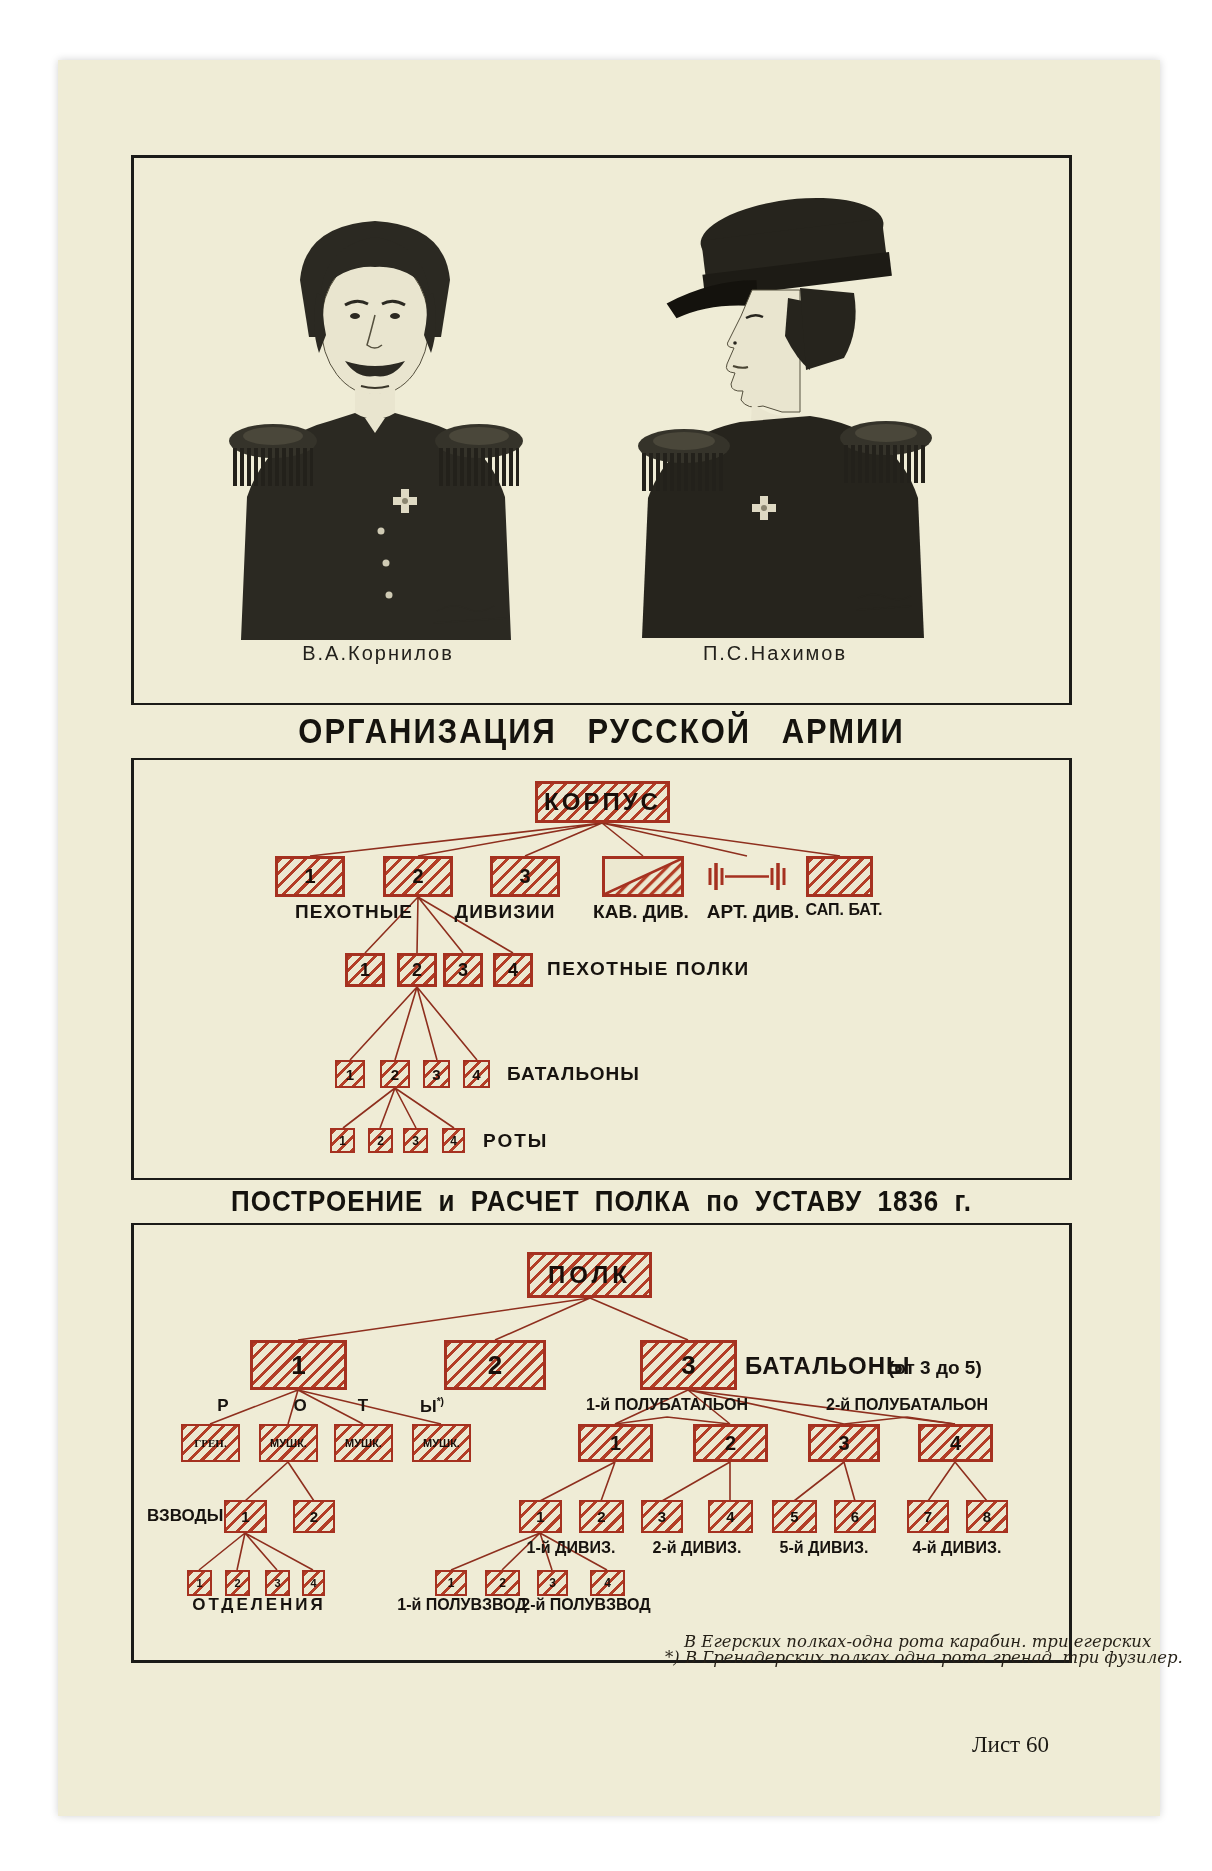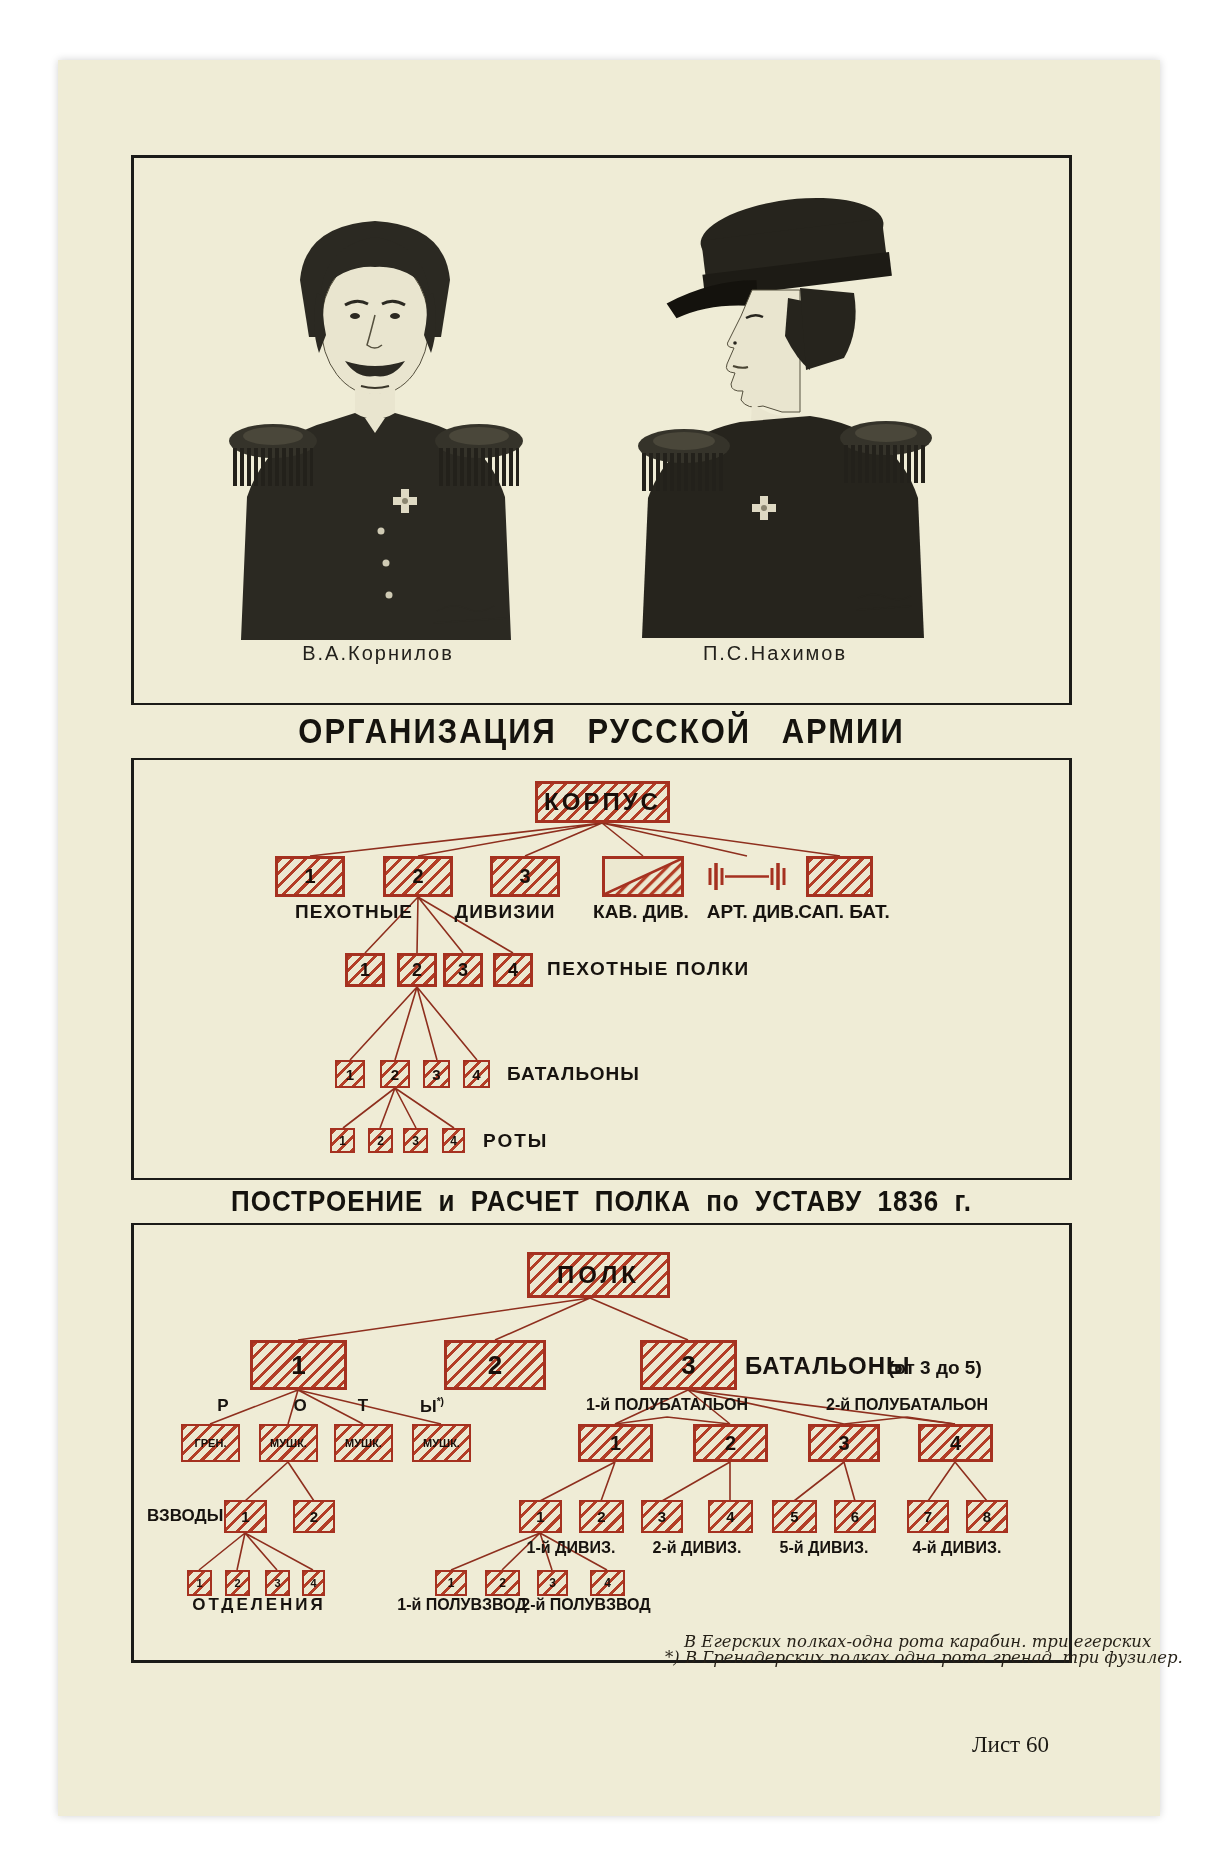--- a/index.html
+++ b/index.html
@@ -148,21 +148,21 @@
     <line x1="80" y1="12" x2="80" y2="29" stroke-width="3"></line>
   </g>
 </svg>
 
 <div class="abs hb" style="left:806px;top:856px;width:67px;height:41px;"></div>
 
 <div class="abs lbl cc" style="left:354px;top:901px;font-size:19px;letter-spacing:1px;">ПЕХОТНЫЕ</div>
 <div class="abs lbl cc" style="left:505px;top:901px;font-size:19px;letter-spacing:1px;">ДИВИЗИИ</div>
 <div class="abs lbl cc" style="left:641px;top:901px;font-size:19px;">КАВ. ДИВ.</div>
 <div class="abs lbl cc" style="left:753px;top:901px;font-size:19px;">АРТ. ДИВ.</div>
-<div class="abs lbl cc" style="left:844px;top:901px;font-size:19px;">САП. БАТ.</div>
+<div class="abs lbl cc" style="left:844px;top:901px;font-size:16px;">САП. БАТ.</div>
 
 <div class="abs hb" style="left:345px;top:953px;width:40px;height:34px;font-size:18px;">1</div>
 <div class="abs hb" style="left:397px;top:953px;width:40px;height:34px;font-size:18px;">2</div>
 <div class="abs hb" style="left:443px;top:953px;width:40px;height:34px;font-size:18px;">3</div>
 <div class="abs hb" style="left:493px;top:953px;width:40px;height:34px;font-size:18px;">4</div>
 <div class="abs lbl" style="left:547px;top:958px;font-size:19px;letter-spacing:1.5px;">ПЕХОТНЫЕ ПОЛКИ</div>
 
 <div class="abs hb thin" style="left:335px;top:1060px;width:30px;height:28px;font-size:15px;">1</div>
 <div class="abs hb thin" style="left:380px;top:1060px;width:30px;height:28px;font-size:15px;">2</div>
 <div class="abs hb thin" style="left:423px;top:1060px;width:27px;height:28px;font-size:15px;">3</div>
@@ -172,39 +172,39 @@
 <div class="abs hb thin" style="left:330px;top:1128px;width:25px;height:25px;font-size:12px;">1</div>
 <div class="abs hb thin" style="left:368px;top:1128px;width:25px;height:25px;font-size:12px;">2</div>
 <div class="abs hb thin" style="left:403px;top:1128px;width:25px;height:25px;font-size:12px;">3</div>
 <div class="abs hb thin" style="left:442px;top:1128px;width:23px;height:25px;font-size:12px;">4</div>
 <div class="abs lbl" style="left:483px;top:1130px;font-size:19px;letter-spacing:2px;">РОТЫ</div>
 
 <div class="abs band" style="top:1178px;height:47px;">
   <span class="t2">ПОСТРОЕНИЕ и РАСЧЕТ ПОЛКА по УСТАВУ 1836 г.</span>
 </div>
 
-<div class="abs hb" style="left:527px;top:1252px;width:143px;height:46px;font-size:24px;letter-spacing:4px;">ПОЛК</div>
+<div class="abs hb" style="left:527px;top:1252px;width:125px;height:46px;font-size:24px;letter-spacing:4px;">ПОЛК</div>
 
 <div class="abs hb" style="left:250px;top:1340px;width:97px;height:50px;font-size:26px;">1</div>
 <div class="abs hb" style="left:444px;top:1340px;width:102px;height:50px;font-size:26px;">2</div>
 <div class="abs hb" style="left:640px;top:1340px;width:97px;height:50px;font-size:26px;">3</div>
 <div class="abs lbl" style="left:745px;top:1352px;font-size:24px;letter-spacing:1px;">БАТАЛЬОНЫ</div>
 <div class="abs" style="left:888px;top:1357px;font-size:19px;font-weight:700;color:#17130f;white-space:nowrap;">(от 3 до 5)</div>
 
 <div class="abs lbl cc" style="left:223px;top:1396px;font-size:17px;">Р</div>
 <div class="abs lbl cc" style="left:300px;top:1396px;font-size:17px;">О</div>
 <div class="abs lbl cc" style="left:363px;top:1396px;font-size:17px;">Т</div>
 <div class="abs lbl cc" style="left:432px;top:1396px;font-size:17px;">
   <span>Ы</span><sup>*)</sup>
 </div>
 
 <div class="abs lbl cc" style="left:667px;top:1396px;font-size:16px;">1-й ПОЛУБАТАЛЬОН</div>
 <div class="abs lbl cc" style="left:907px;top:1396px;font-size:16px;">2-й ПОЛУБАТАЛЬОН</div>
 
-<div class="abs hb thin" style="left:181px;top:1424px;width:59px;height:38px;font-size:11px;">ГРЕН.</div>
+<div class="abs hb thin" style="left:181px;top:1424px;width:59px;height:38px;font-size:11px;font-family:Liberation Serif, serif;">ГРЕН.</div>
 <div class="abs hb thin" style="left:259px;top:1424px;width:59px;height:38px;font-size:11px;">МУШК.</div>
 <div class="abs hb thin" style="left:334px;top:1424px;width:59px;height:38px;font-size:11px;">МУШК.</div>
 <div class="abs hb thin" style="left:412px;top:1424px;width:59px;height:38px;font-size:11px;">МУШК.</div>
 
 <div class="abs hb" style="left:578px;top:1424px;width:75px;height:38px;font-size:20px;">1</div>
 <div class="abs hb" style="left:693px;top:1424px;width:75px;height:38px;font-size:20px;">2</div>
 <div class="abs hb" style="left:808px;top:1424px;width:72px;height:38px;font-size:20px;">3</div>
 <div class="abs hb" style="left:918px;top:1424px;width:75px;height:38px;font-size:20px;">4</div>
 
 <div class="abs lbl" style="left:147px;top:1506px;font-size:17px;">ВЗВОДЫ</div>

